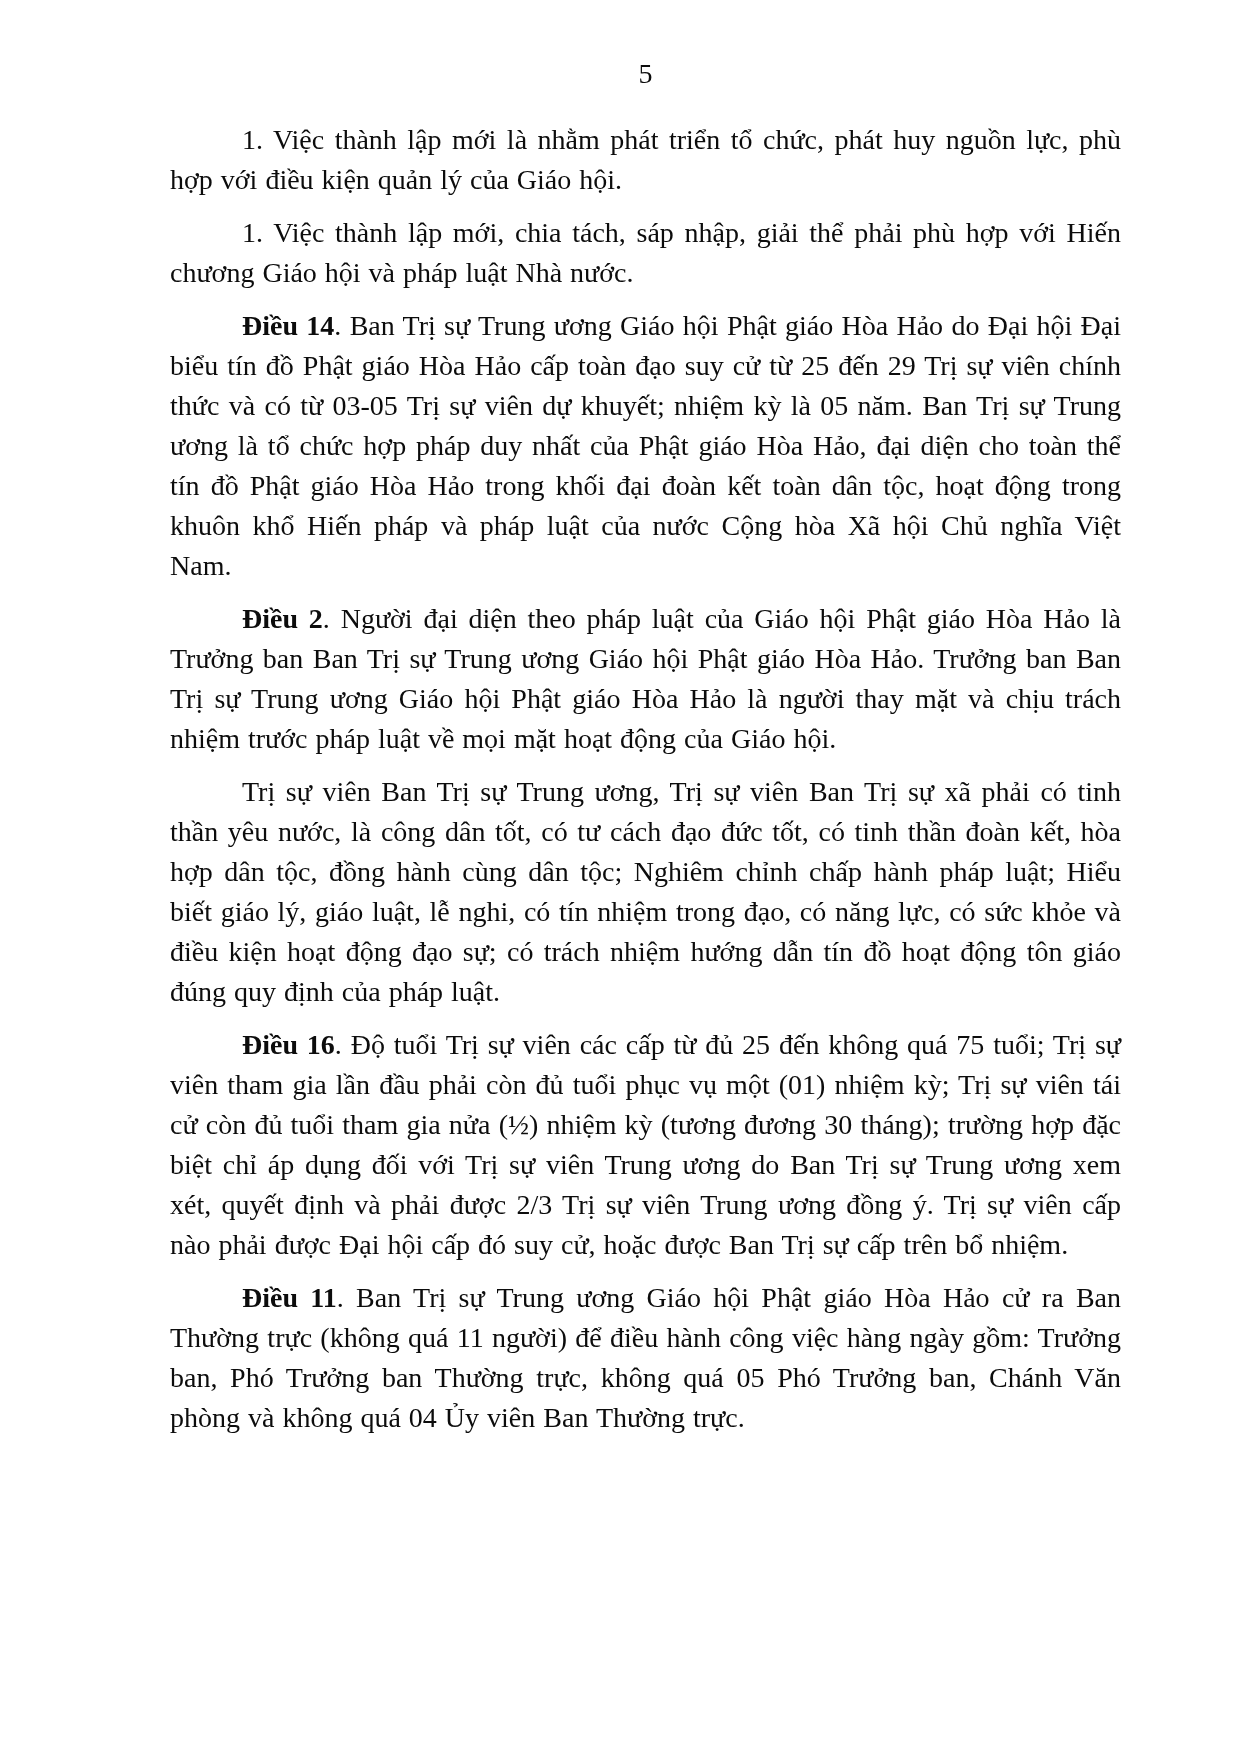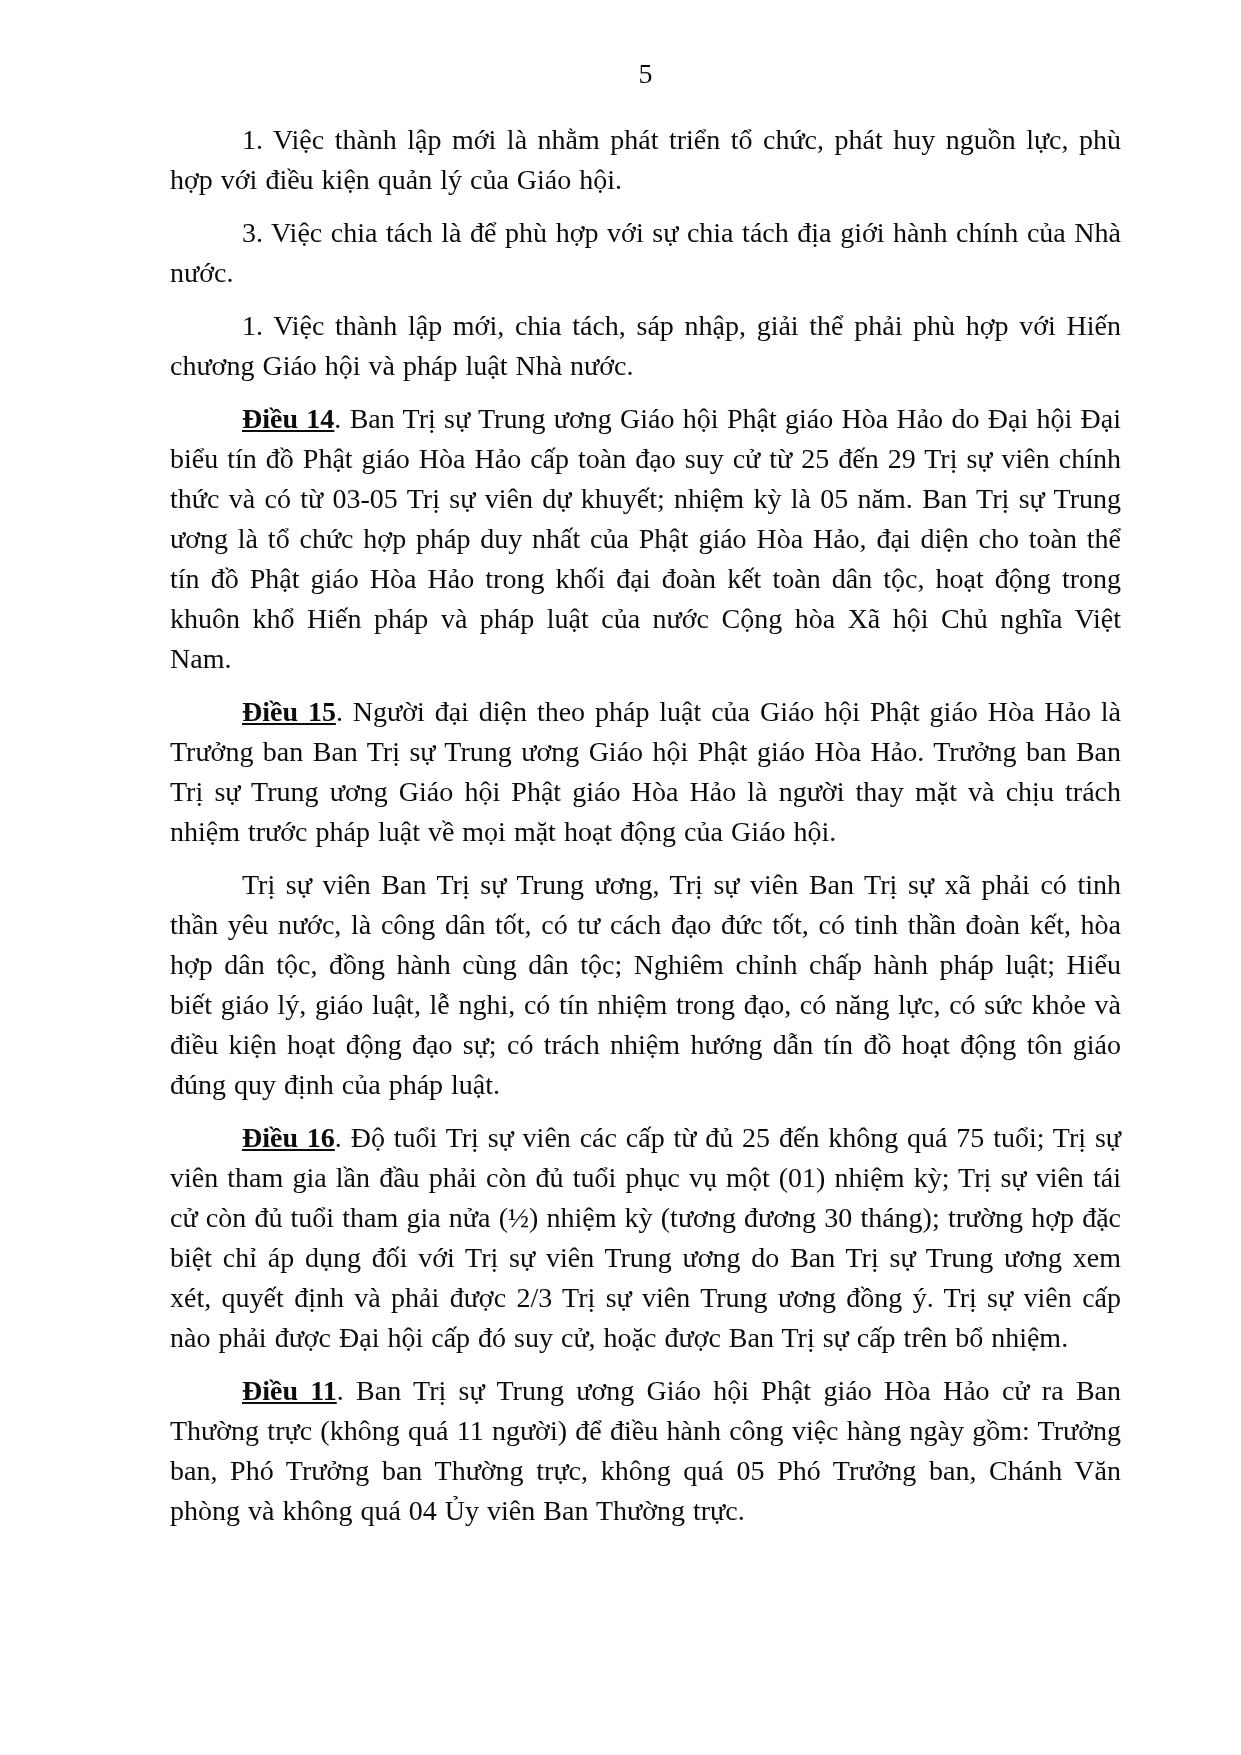--- a/index.html
+++ b/index.html
@@ -28,41 +28,39 @@
   .content p.para {
     margin: 0 0 13px 0;
     font-size: 28px;
     line-height: 40px;
     text-align: justify;
     text-indent: 72px;
     word-spacing: 1px;
   }
   .content p.para .lead {
     font-weight: bold;
-    text-decoration: underline;
   }
 </style>
 </head>
 <body>
 
 <div class="page">
   <div class="page-number">5</div>
 
   <div class="content">
 
     <p class="para"><b class="lead"></b><span>1. Việc thành lập mới là nhằm phát triển tổ chức, phát huy nguồn lực, phù hợp với điều kiện quản lý của Giáo hội.</span></p>
 
 
-    <p class="para"><b class="lead"></b><span>3. Việc chia tách là để phù hợp với sự chia tách địa giới hành chính của Nhà nước.</span></p>
 
     <p class="para"><b class="lead"></b><span>1. Việc thành lập mới, chia tách, sáp nhập, giải thể phải phù hợp với Hiến chương Giáo hội và pháp luật Nhà nước.</span></p>
 
     <p class="para"><b class="lead">Điều 14</b><span>. Ban Trị sự Trung ương Giáo hội Phật giáo Hòa Hảo do Đại hội Đại biểu tín đồ Phật giáo Hòa Hảo cấp toàn đạo suy cử từ 25 đến 29 Trị sự viên chính thức và có từ 03-05 Trị sự viên dự khuyết; nhiệm kỳ là 05 năm. Ban Trị sự Trung ương là tổ chức hợp pháp duy nhất của Phật giáo Hòa Hảo, đại diện cho toàn thể tín đồ Phật giáo Hòa Hảo trong khối đại đoàn kết toàn dân tộc, hoạt động trong khuôn khổ Hiến pháp và pháp luật của nước Cộng hòa Xã hội Chủ nghĩa Việt Nam.</span></p>
 
-    <p class="para"><b class="lead">Điều 15</b><span>. Người đại diện theo pháp luật của Giáo hội Phật giáo Hòa Hảo là Trưởng ban Ban Trị sự Trung ương Giáo hội Phật giáo Hòa Hảo. Trưởng ban Ban Trị sự Trung ương Giáo hội Phật giáo Hòa Hảo là người thay mặt và chịu trách nhiệm trước pháp luật về mọi mặt hoạt động của Giáo hội.</span></p>
+    <p class="para"><b class="lead">Điều 2</b><span>. Người đại diện theo pháp luật của Giáo hội Phật giáo Hòa Hảo là Trưởng ban Ban Trị sự Trung ương Giáo hội Phật giáo Hòa Hảo. Trưởng ban Ban Trị sự Trung ương Giáo hội Phật giáo Hòa Hảo là người thay mặt và chịu trách nhiệm trước pháp luật về mọi mặt hoạt động của Giáo hội.</span></p>
 
     <p class="para"><b class="lead"></b><span>Trị sự viên Ban Trị sự Trung ương, Trị sự viên Ban Trị sự xã phải có tinh thần yêu nước, là công dân tốt, có tư cách đạo đức tốt, có tinh thần đoàn kết, hòa hợp dân tộc, đồng hành cùng dân tộc; Nghiêm chỉnh chấp hành pháp luật; Hiểu biết giáo lý, giáo luật, lễ nghi, có tín nhiệm trong đạo, có năng lực, có sức khỏe và điều kiện hoạt động đạo sự; có trách nhiệm hướng dẫn tín đồ hoạt động tôn giáo đúng quy định của pháp luật.</span></p>
 
     <p class="para"><b class="lead">Điều 16</b><span>. Độ tuổi Trị sự viên các cấp từ đủ 25 đến không quá 75 tuổi; Trị sự viên tham gia lần đầu phải còn đủ tuổi phục vụ một (01) nhiệm kỳ; Trị sự viên tái cử còn đủ tuổi tham gia nửa (½) nhiệm kỳ (tương đương 30 tháng); trường hợp đặc biệt chỉ áp dụng đối với Trị sự viên Trung ương do Ban Trị sự Trung ương xem xét, quyết định và phải được 2/3 Trị sự viên Trung ương đồng ý. Trị sự viên cấp nào phải được Đại hội cấp đó suy cử, hoặc được Ban Trị sự cấp trên bổ nhiệm.</span></p>
 
     <p class="para"><b class="lead">Điều 11</b><span>. Ban Trị sự Trung ương Giáo hội Phật giáo Hòa Hảo cử ra Ban Thường trực (không quá 11 người) để điều hành công việc hàng ngày gồm: Trưởng ban, Phó Trưởng ban Thường trực, không quá 05 Phó Trưởng ban, Chánh Văn phòng và không quá 04 Ủy viên Ban Thường trực.</span></p>
 
   </div>
 </div>
 

